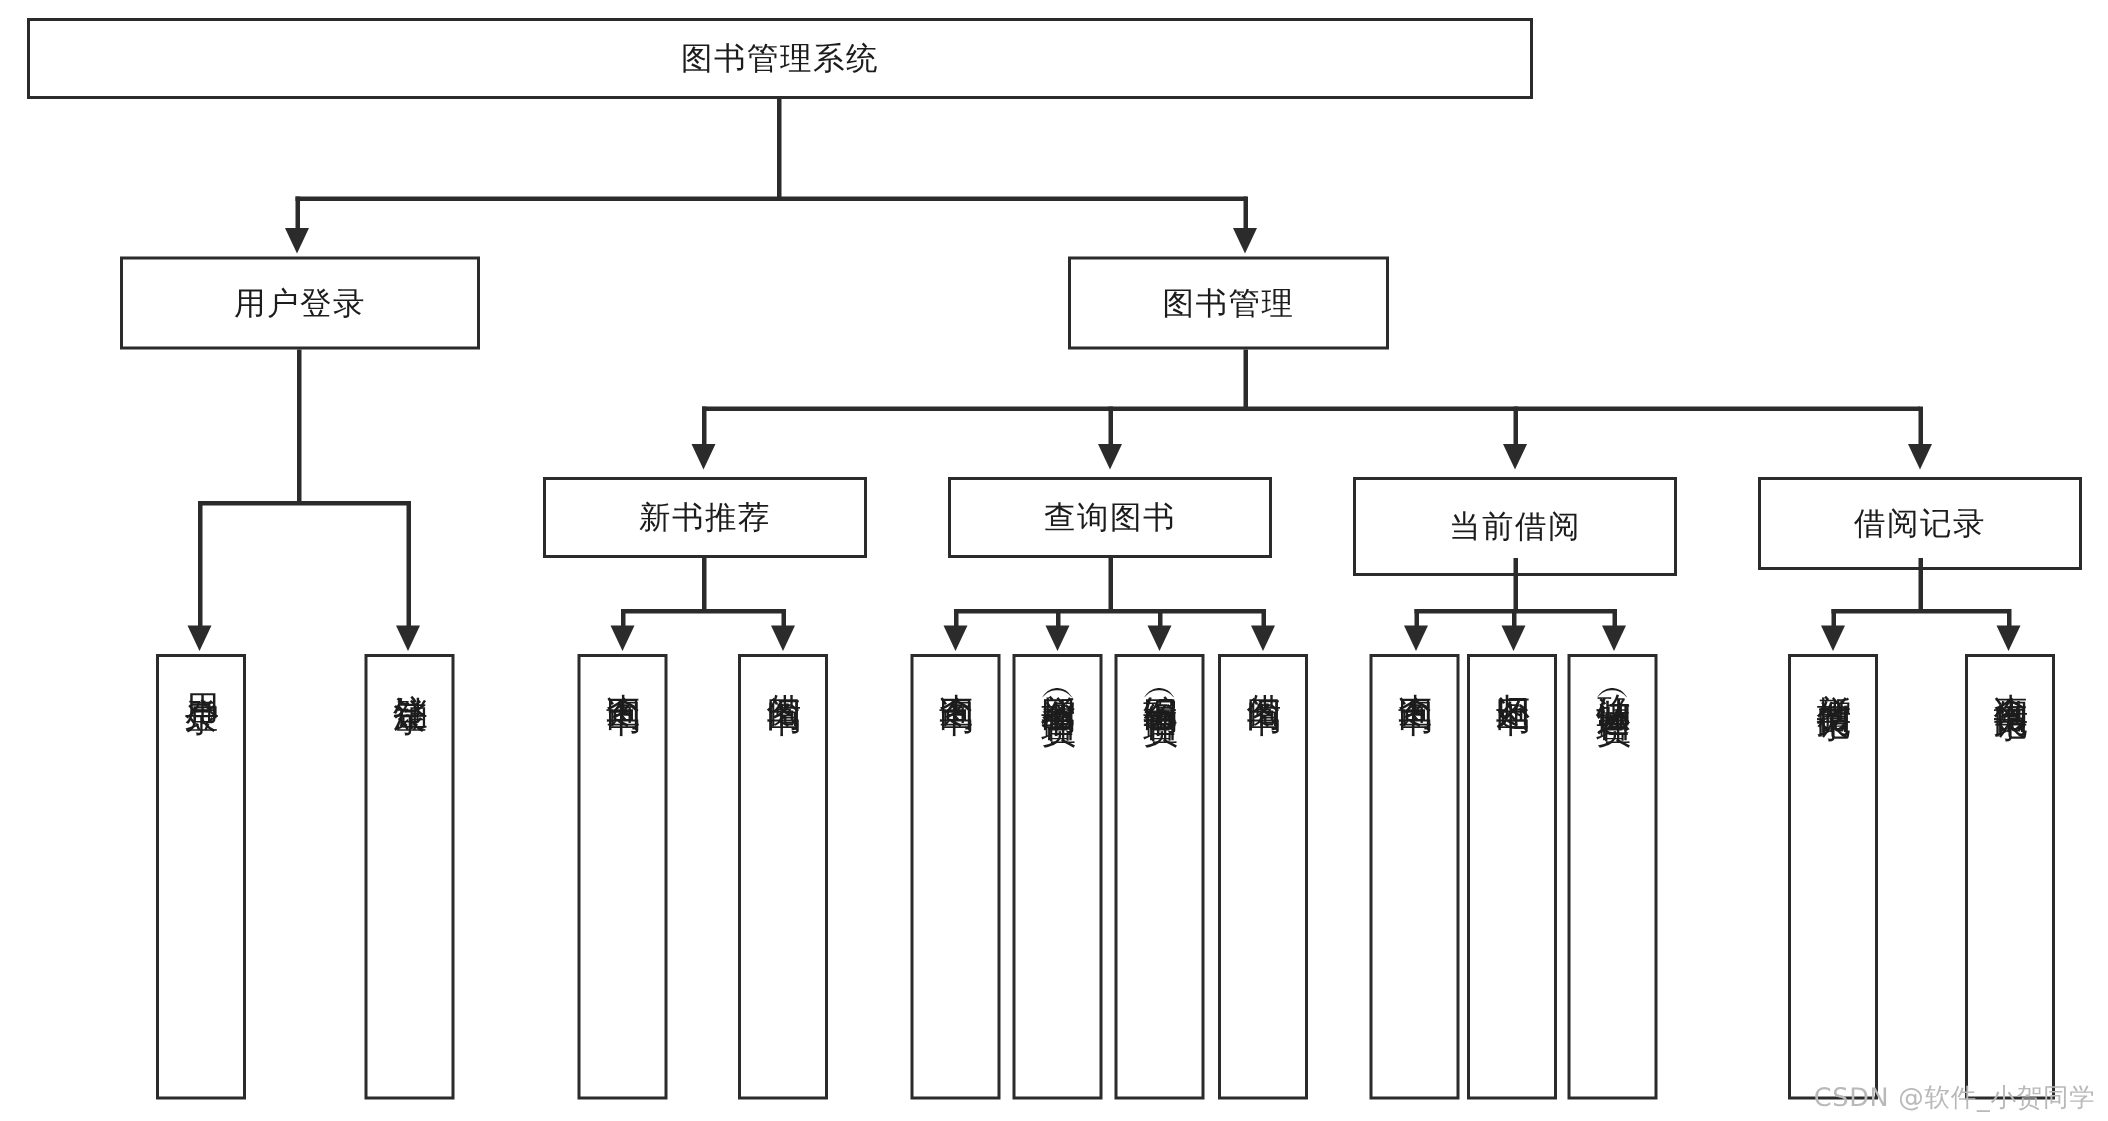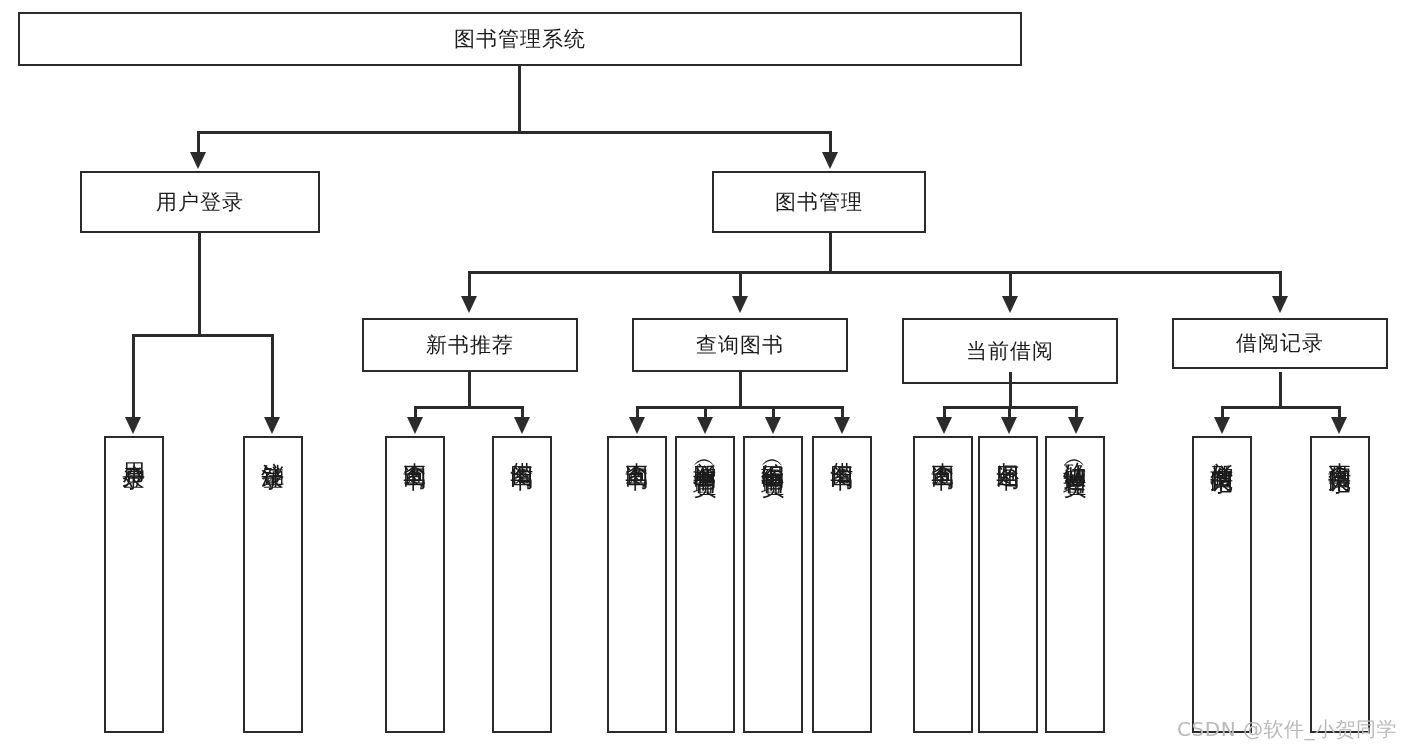--- a/index.html
+++ b/index.html
@@ -68,21 +68,21 @@
     height: 0;
     border-left: 8px solid transparent;
     border-right: 8px solid transparent;
     border-top: 17px solid #2b2b2b;
   }
   
   #watermark {
     position: absolute;
     right: 8px;
     bottom: 4px;
-    font-size: 20px;
+    font-size: 17px;
     color: #b9b9b9;
     white-space: nowrap;
     letter-spacing: 0.5px;
   }
 </style>
 </head>
 <body>
 
 <div id="canvas">
 
@@ -128,21 +128,21 @@
 
   <div class="node horiz" style="left:362px; top:318px; width:216px; height:54px;">
     <span class="label-h">新书推荐</span>
   </div>
   <div class="node horiz" style="left:632px; top:318px; width:216px; height:54px;">
     <span class="label-h">查询图书</span>
   </div>
   <div class="node horiz" style="left:902px; top:318px; width:216px; height:66px;">
     <span class="label-h">当前借阅</span>
   </div>
-  <div class="node horiz" style="left:1172px; top:318px; width:216px; height:51px;">
+  <div class="node horiz" style="left:1172px; top:318px; width:216px; height:62px;">
     <span class="label-h">借阅记录</span>
   </div>
 
   <div class="vline" style="left:468px; top:372px; height:36px;"></div>
   <div class="hline" style="left:414px; top:406px; width:110px;"></div>
   <div class="vline" style="left:414px; top:406px; height:12px;"></div>
   <div class="arrow" style="left:407px; top:417px;"></div>
   <div class="vline" style="left:521px; top:406px; height:12px;"></div>
   <div class="arrow" style="left:514px; top:417px;"></div>
 

